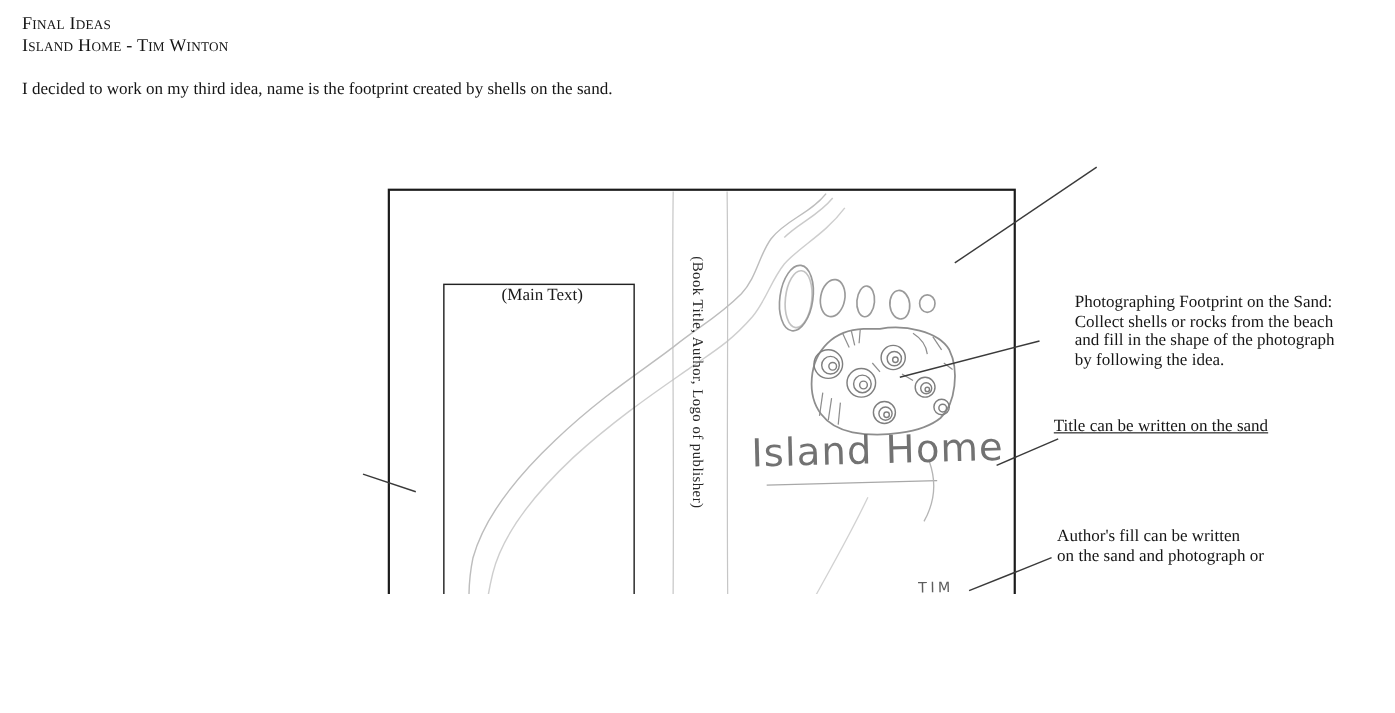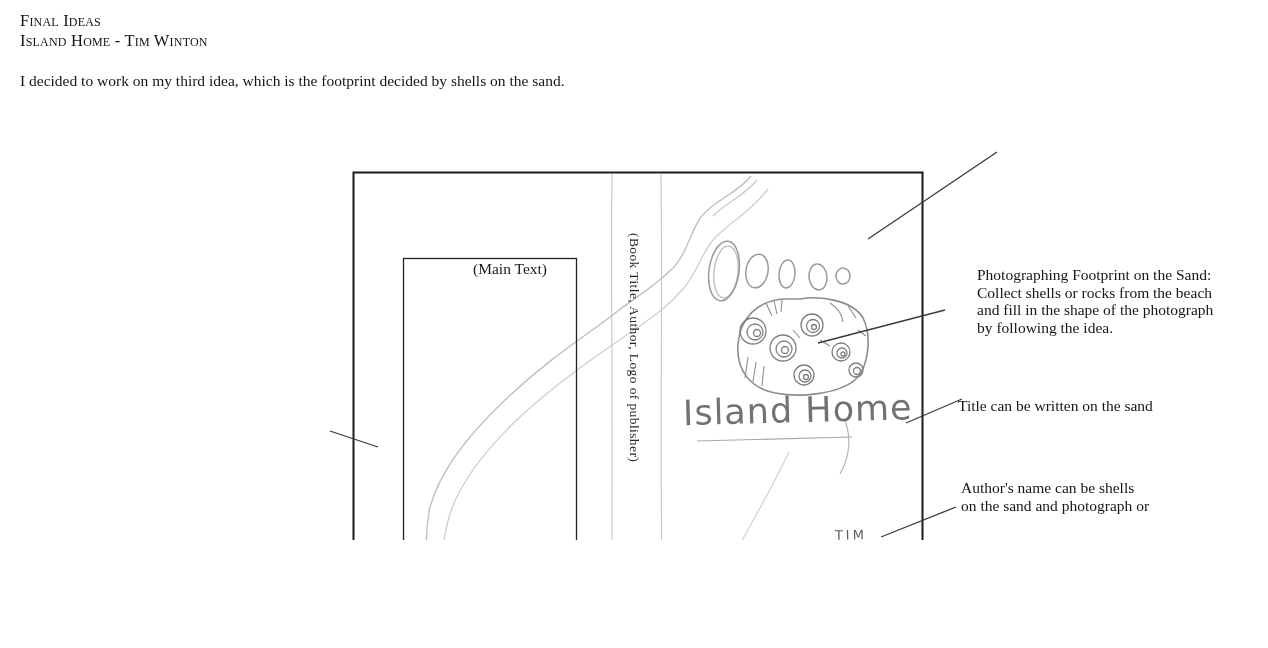--- a/index.html
+++ b/index.html
@@ -24,25 +24,25 @@
     font-size:15.5px;line-height:18px;
     color:#141414;
   }
   .note{
     font-size:15.5px;line-height:17.5px;
     color:#161616;
   }
   .note div{white-space:nowrap;}
   .note-sand-sea{left:945px;top:115px;}
   .note-footprint{left:945px;top:266px;margin-left:32px;}
-  .note-title{left:958px;top:397px;}
+  .note-title{left:958px;top:379px;text-decoration:underline;}
   .note-author{left:961px;top:479px;}
   .note-views{left:120px;top:379px;}
   .main-text-label{
-    left:424px;top:260px;width:172px;
+    left:407px;top:260px;width:172px;
     text-align:center;
     font-size:15.5px;color:#1a1a1a;
   }
   .spine-label{
     left:626px;top:233px;height:290px;
     writing-mode:vertical-rl;
     font-size:13.5px;letter-spacing:0.4px;
     color:#262626;
   }
   .hand-title{
@@ -148,21 +148,21 @@
       <line x1="956" y1="507" x2="881" y2="537"></line>
       <line x1="330" y1="431" x2="378" y2="447"></line>
     </g>
   </svg>
 
   <div class="abs header">
     <div>Final Ideas</div>
     <div>Island Home - Tim Winton</div>
   </div>
 
-  <div class="abs intro">I decided to work on my third idea, which is the footprint decided by shells on the sand.</div>
+  <div class="abs intro">I decided to work on my third idea, name is the footprint created by shells on the sand.</div>
 
   <div class="abs main-text-label">(Main Text)</div>
 
   <div class="abs spine-label">(Book Title, Author, Logo of publisher)</div>
 
   <div class="abs hand-title">Island Home</div>
 
   <div class="abs hand-author">
     <div class="l1">TIM</div>
     <div class="l2">WINTON</div>
@@ -174,18 +174,18 @@
     <div>Collect shells or rocks from the beach</div>
     <div>and fill in the shape of the photograph</div>
     <div>by following the idea.</div>
   </div>
 
   <div class="abs note note-title">
     <div>Title can be written on the sand</div>
   </div>
 
   <div class="abs note note-author">
-    <div>Author's name can be shells</div>
+    <div>Author's fill can be written</div>
     <div>on the sand and photograph or</div>
   </div>
 
 
 </div>
 
 </body></html>

